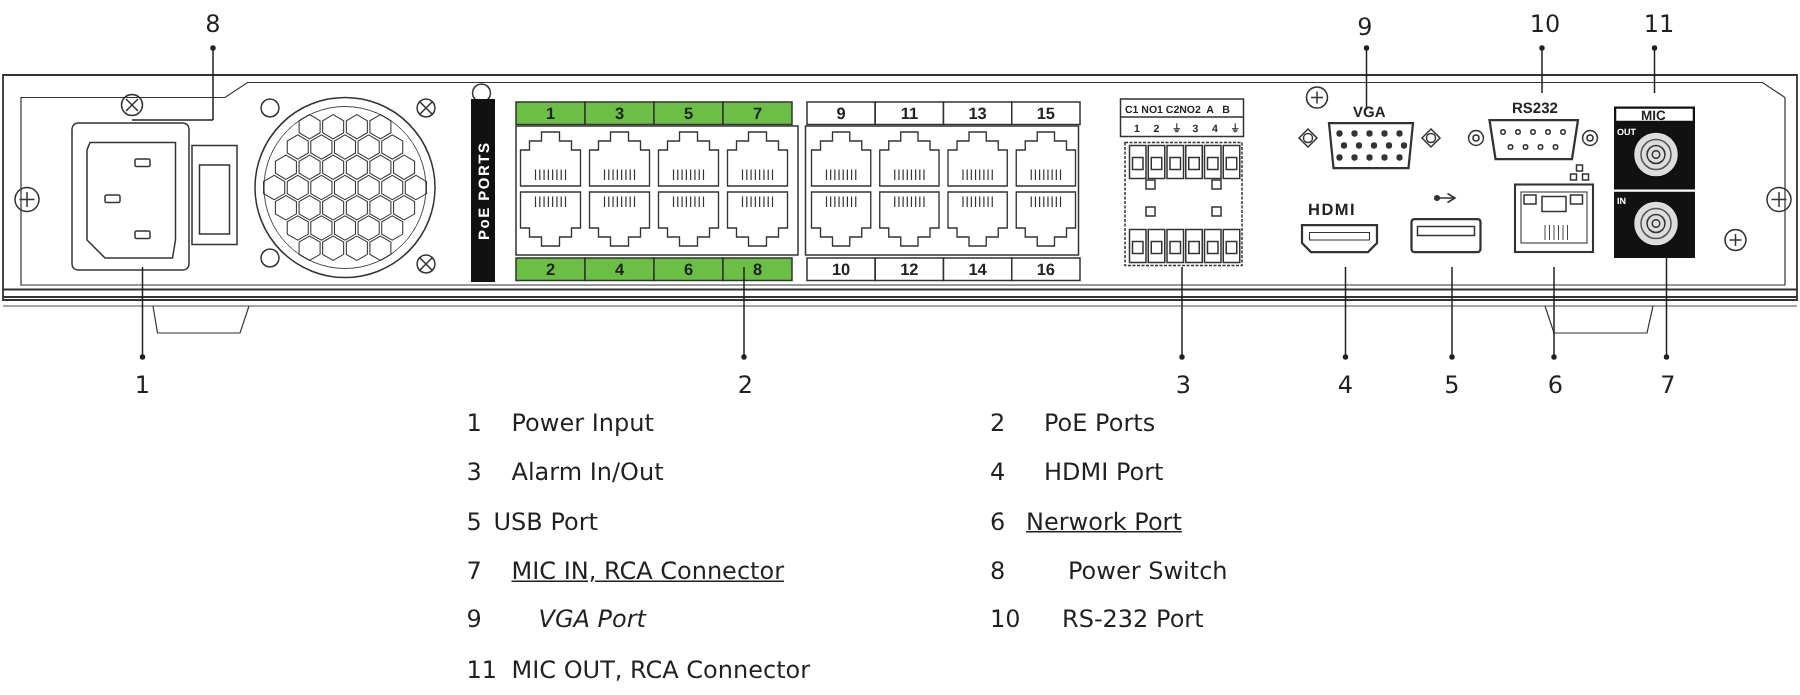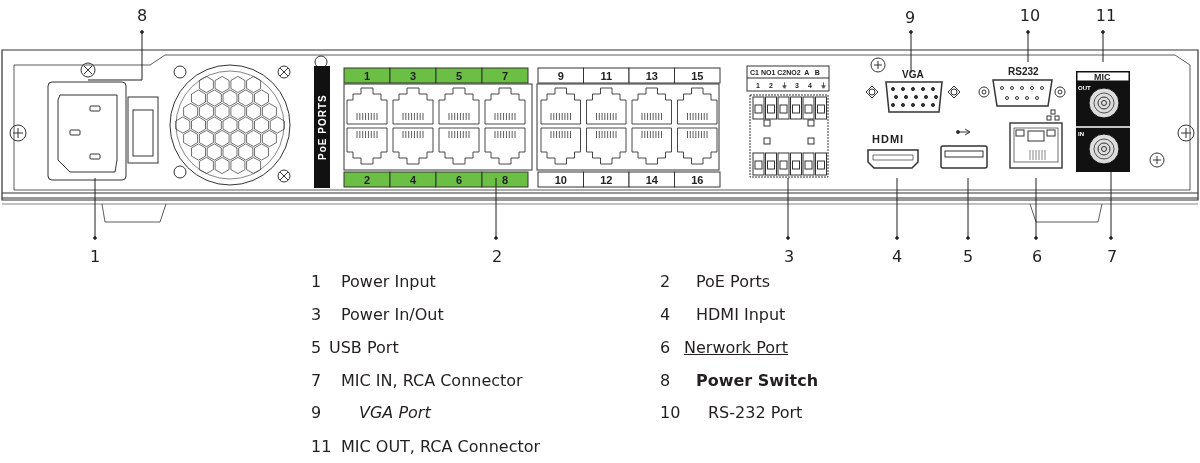--- a/index.html
+++ b/index.html
@@ -467,22 +467,22 @@
 <div class="callout" style="left:497px;top:249px;">2</div>
 <div class="callout" style="left:789px;top:249px;">3</div>
 <div class="callout" style="left:897px;top:249px;">4</div>
 <div class="callout" style="left:968px;top:249px;">5</div>
 <div class="callout" style="left:1037px;top:249px;">6</div>
 <div class="callout" style="left:1112px;top:249px;">7</div>
 
 <div id="legend">
     <div class="legend-item" style="left: 311px; top: 274px; width: 400px;"><span class="legend-num">1</span><span class="legend-label" style="position: absolute; left: 30px; margin-left: 0px;">Power Input</span></div>
     <div class="legend-item" style="left: 660px; top: 274px; width: 400px;"><span class="legend-num">2</span><span class="legend-label" style="position: absolute; left: 36px; margin-left: 0px;">PoE Ports</span></div>
-    <div class="legend-item" style="left: 311px; top: 307px; width: 400px;"><span class="legend-num">3</span><span class="legend-label" style="position: absolute; left: 30px; margin-left: 0px;">Power In/Out</span></div>
-    <div class="legend-item" style="left: 660px; top: 307px; width: 400px;"><span class="legend-num">4</span><span class="legend-label" style="position: absolute; left: 36px; margin-left: 0px;">HDMI Input</span></div>
+    <div class="legend-item" style="left: 311px; top: 307px; width: 400px;"><span class="legend-num">3</span><span class="legend-label" style="position: absolute; left: 30px; margin-left: 0px;">Alarm In/Out</span></div>
+    <div class="legend-item" style="left: 660px; top: 307px; width: 400px;"><span class="legend-num">4</span><span class="legend-label" style="position: absolute; left: 36px; margin-left: 0px;">HDMI Port</span></div>
     <div class="legend-item" style="left: 311px; top: 340px; width: 400px;"><span class="legend-num">5</span><span class="legend-label" style="position: absolute; left: 18px; margin-left: 0px;">USB Port</span></div>
     <div class="legend-item" style="left: 660px; top: 340px; width: 400px;"><span class="legend-num">6</span><span class="legend-label" style="position: absolute; left: 24px; margin-left: 0px; text-decoration: underline;">Nerwork Port</span></div>
-    <div class="legend-item" style="left: 311px; top: 373px; width: 400px;"><span class="legend-num">7</span><span class="legend-label" style="position: absolute; left: 30px; margin-left: 0px;">MIC IN, RCA Connector</span></div>
-    <div class="legend-item" style="left: 660px; top: 373px; width: 400px;"><span class="legend-num">8</span><span class="legend-label" style="position: absolute; left: 36px; margin-left: 0px; font-weight: bold;">Power Switch</span></div>
+    <div class="legend-item" style="left: 311px; top: 373px; width: 400px;"><span class="legend-num">7</span><span class="legend-label" style="position: absolute; left: 30px; margin-left: 0px; text-decoration: underline;">MIC IN, RCA Connector</span></div>
+    <div class="legend-item" style="left: 660px; top: 373px; width: 400px;"><span class="legend-num">8</span><span class="legend-label" style="position: absolute; left: 36px; margin-left: 16px;">Power Switch</span></div>
     <div class="legend-item" style="left: 311px; top: 405px; width: 400px;"><span class="legend-num">9</span><span class="legend-label" style="position: absolute; left: 48px; margin-left: 0px; font-style: italic;">VGA Port</span></div>
     <div class="legend-item" style="left: 660px; top: 405px; width: 400px;"><span class="legend-num">10</span><span class="legend-label" style="position: absolute; left: 36px; margin-left: 12px;">RS-232 Port</span></div>
     <div class="legend-item" style="left: 311px; top: 439px; width: 400px;"><span class="legend-num">11</span><span class="legend-label" style="position: absolute; left: 30px; margin-left: 0px;">MIC OUT, RCA Connector</span></div>
   </div>
 
 </body></html>

